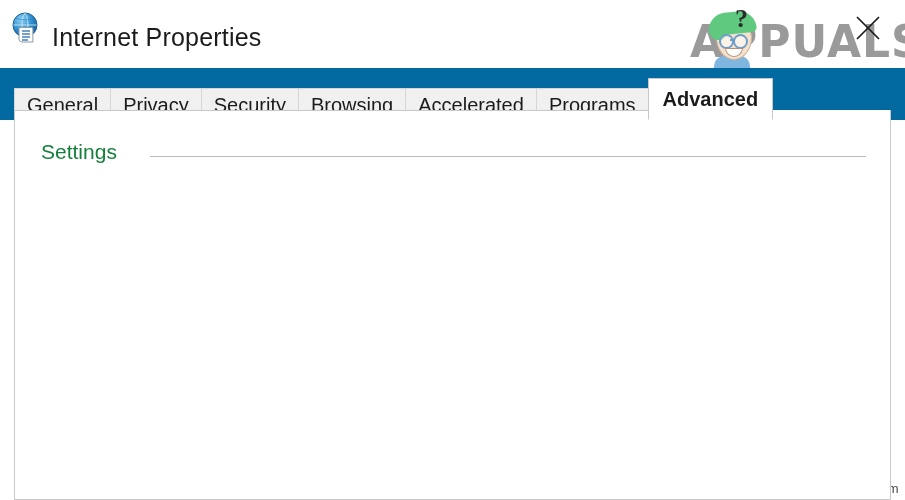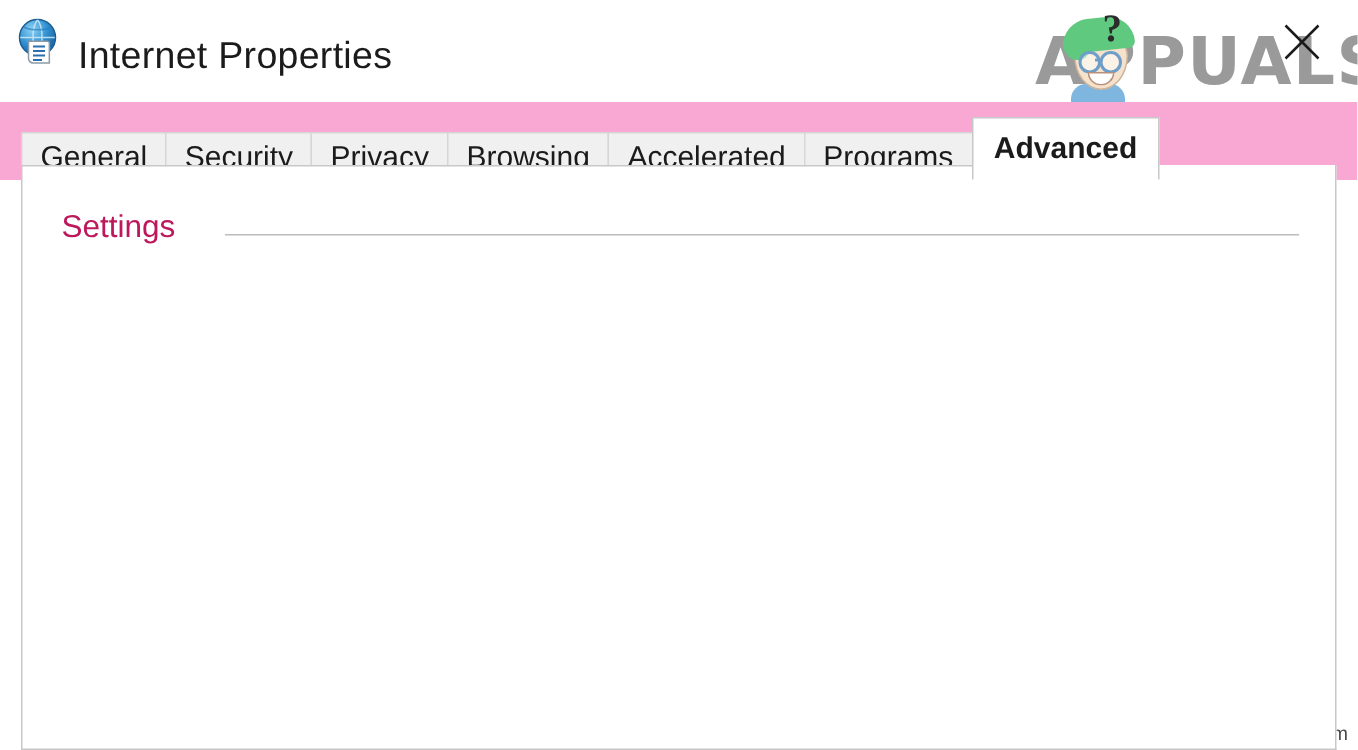--- a/index.html
+++ b/index.html
@@ -66,21 +66,21 @@
   }
   #title-text{
     position:absolute;left:52px;top:23px;
     font-size:25px;color:#1b1b1b;letter-spacing:.2px;white-space:nowrap;
     font-family:"Liberation Sans",sans-serif;
   }
 
   
   #tabstrip{
     position:absolute;left:0;top:68px;width:905px;height:52px;
-    background:#f9a8d4;
+    background:#0369a1;
   }
   #tablist{position:absolute;left:14px;top:10px;display:flex;align-items:flex-end;height:42px;}
   .tab{
     height:32px;line-height:32px;padding:0 12px;
     font-size:20px;color:#1b1b1b;background:#f0f0f0;
     border:1px solid #d6d6d6;border-bottom:none;margin-right:-1px;
     box-sizing:border-box;white-space:nowrap;
   }
   .tab.active{
     height:42px;line-height:40px;background:#ffffff;
@@ -92,21 +92,21 @@
   #panel{
     position:absolute;left:14px;top:110px;width:877px;height:390px;
     background:#ffffff;border:1px solid #c8c8c8;border-top:none;
     box-sizing:border-box;z-index:1;
   }
   #panel-top-line{
     position:absolute;left:14px;top:110px;width:671px;height:1px;background:#c8c8c8;z-index:2;
   }
 
   #settings-group-label{
-    position:absolute;left:41px;top:140px;font-size:21px;color:#be185d;background:#fff;
+    position:absolute;left:41px;top:140px;font-size:21px;color:#15803d;background:#fff;
     padding-right:10px;z-index:3;
   }
   #settings-group-line{
     position:absolute;left:150px;top:156px;width:716px;height:1px;background:#bcbcbc;z-index:2;
   }
 
   
   #settings-list{
     position:absolute;left:68px;top:190px;width:778px;height:310px;
     border:1px solid #828790;border-bottom:none;background:#ffffff;
@@ -228,22 +228,22 @@
   <div id="close-button">
     <svg width="32" height="32" viewBox="0 0 32 32">
       <path d="M5 5 L27 27 M27 5 L5 27" stroke="#1b1b1b" stroke-width="1.7" fill="none"></path>
     </svg>
   </div>
 </div>
 
 <div id="tabstrip">
   <div id="tablist">
       <div class="tab">General</div>
+      <div class="tab">Privacy</div>
       <div class="tab">Security</div>
-      <div class="tab">Privacy</div>
       <div class="tab">Browsing</div>
       <div class="tab">Accelerated</div>
       <div class="tab">Programs</div>
       <div class="tab active">Advanced</div>
     </div>
 </div>
 
 <div id="panel"></div>
 <div id="panel-top-line"></div>
 

